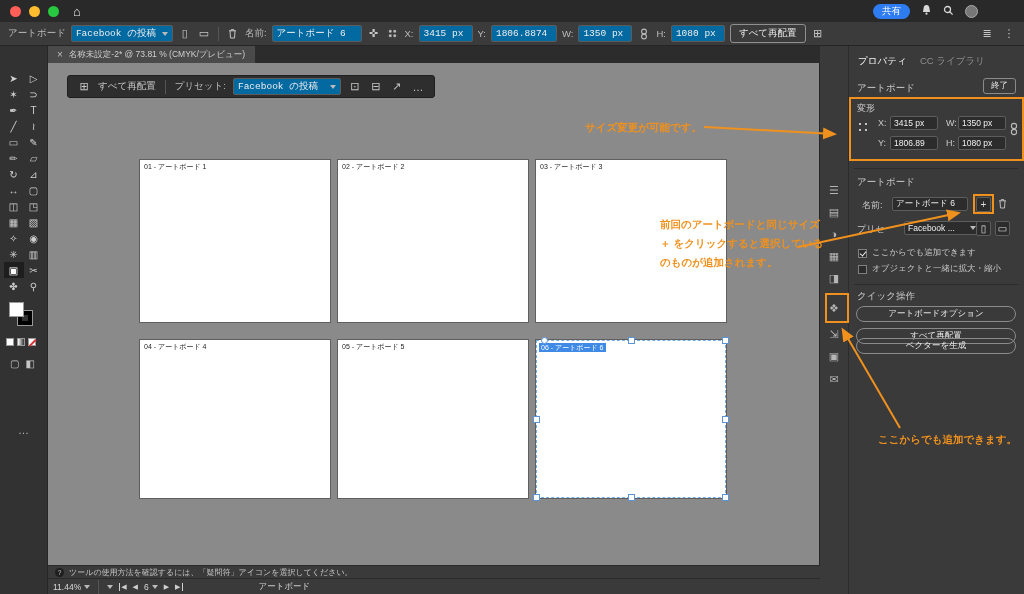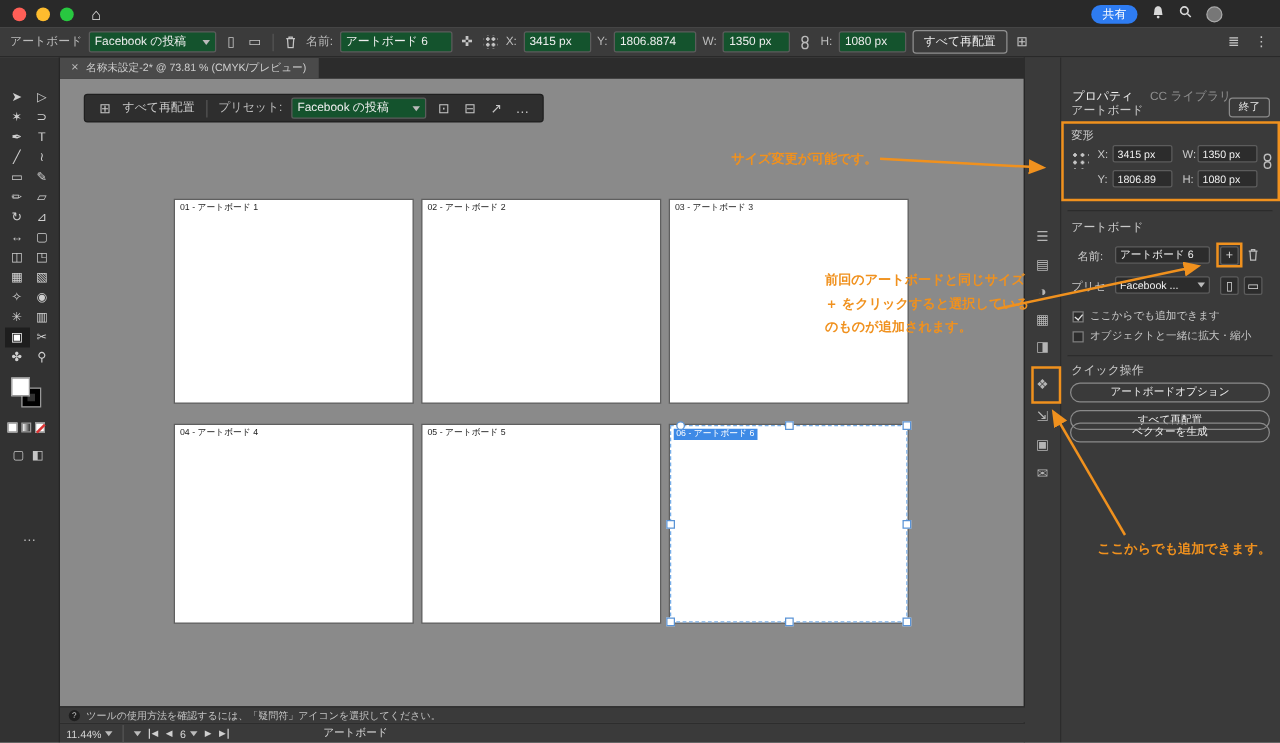--- a/index.html
+++ b/index.html
@@ -12,22 +12,22 @@
   .tl.red{background:#ff5f57;margin-left:10px}.tl.yel{background:#febc2e}.tl.grn{background:#28c840}
   .home-glyph{margin-left:14px;font-size:13px;color:#e8e8e8;}
   .mb-title{position:absolute;left:0;right:0;text-align:center;color:#d6d6d6;pointer-events:none;}
   .mb-right{margin-left:auto;display:flex;align-items:center;gap:11px;padding-right:46px;z-index:2;}
   .share-pill{background:#2e7cf2;color:#fff;border-radius:8px;font-size:9.5px;padding:1px 9px;}
   .avatar{width:13px;height:13px;border-radius:50%;background:#777;border:1px solid #aaa;box-sizing:border-box;}
   
   .controlbar{position:absolute;top:22px;left:0;right:0;height:24px;background:#3b3b3b;
               border-bottom:1px solid #252525;display:flex;align-items:center;gap:5px;
               padding:0 8px;box-sizing:border-box;font-size:9.5px;color:#ccc;z-index:9;}
-  .field,.dd{background:#14532d;border:1px solid #5c5c5c;border-radius:2px;color:#eee;
-             padding:1px 4px;display:flex;align-items:center;gap:4px;height:13px;white-space:nowrap;}
+  .field,.dd{background:#0369a1;border:1px solid #5c5c5c;border-radius:2px;color:#eee;
+             padding:1px 4px;display:flex;align-items:center;gap:4px;height:13px;white-space:nowrap;font-family:Liberation Mono, monospace;}
   .caret{width:0;height:0;border-left:3px solid transparent;border-right:3px solid transparent;
          border-top:4px solid #bbb;display:inline-block;}
   .lbl{color:#bbb;white-space:nowrap;}
   .btn-outline{border:1px solid #909090;border-radius:3px;color:#eee;padding:2px 8px;
                background:transparent;font-size:9.5px;white-space:nowrap;}
   .sep{width:1px;height:14px;background:#555;margin:0 2px;}
   .icon-btn{color:#c5c5c5;font-size:11px;display:flex;align-items:center;justify-content:center;
             min-width:14px;height:14px;}
   
   .left-toolbar{position:absolute;top:46px;left:0;width:47px;bottom:0;background:#323232;
@@ -70,26 +70,26 @@
   .nav-glyph{font-size:7px;color:#cfcfcf;}
   .bar-l{border-left:1px solid #cfcfcf;padding-left:1px;}
   .bar-r{border-right:1px solid #cfcfcf;padding-right:1px;}
   .bb-dd{display:flex;align-items:center;gap:3px;}
   
   .right-panel{position:absolute;top:46px;right:0;width:204px;bottom:0;background:#3a3a3a;border-left:1px solid #262626;z-index:5;}
   .icon-strip{position:absolute;left:0;top:0;width:28px;bottom:0;border-right:1px solid #2c2c2c;}
   .strip-icon{position:absolute;left:0;width:28px;text-align:center;color:#b5b5b5;font-size:11px;line-height:14px;}
   .panel-main{position:absolute;left:28px;right:0;top:0;bottom:0;color:#c9c9c9;font-size:9px;}
   .pp{position:absolute;}
-  .panel-tab{font-size:9.5px;color:#8f8f8f;margin-top:16px;}
+  .panel-tab{font-size:9.5px;color:#8f8f8f;}
   .panel-tab.active{color:#f1f1f1;}
   .exit-btn{border:1px solid #8a8a8a;border-radius:3px;padding:1px 7px;color:#e8e8e8;font-size:8.5px;background:transparent;}
   .p-field{background:#2c2c2c;border:1px solid #5c5c5c;border-radius:2px;color:#f0f0f0;font-size:8.5px;
            display:flex;align-items:center;padding:0 3px;box-sizing:border-box;height:14px;white-space:nowrap;overflow:hidden;}
-  .p-dd{justify-content:space-between;gap:3px;}
+  .p-dd{justify-content:space-between;gap:3px;margin-left:12px;}
   .refgrid{width:15px;height:15px;background-image:radial-gradient(circle,#c4c4c4 1.2px,transparent 1.4px);
            background-size:6px 6px;background-position:1px 1px;}
   .divider{position:absolute;left:6px;right:6px;height:1px;background:#2c2c2c;}
   .cb{width:9px;height:9px;border:1px solid #808080;background:#2c2c2c;position:relative;flex:none;box-sizing:border-box;}
   .cb.checked::after{content:"";position:absolute;left:1.5px;top:0px;width:3px;height:5px;
                      border:solid #e8e8e8;border-width:0 1.5px 1.5px 0;transform:rotate(40deg);}
   .cb-row{display:flex;align-items:center;gap:5px;font-size:8.5px;color:#c9c9c9;white-space:nowrap;}
   .qa-btn{position:absolute;left:8px;right:8px;height:16px;border:1px solid #8a8a8a;border-radius:8px;
           background:transparent;color:#ececec;font-size:8.5px;display:flex;align-items:center;justify-content:center;white-space:nowrap;}
   .sq-btn{width:15px;height:15px;border:1px solid #5c5c5c;border-radius:2px;background:#2c2c2c;color:#ddd;

